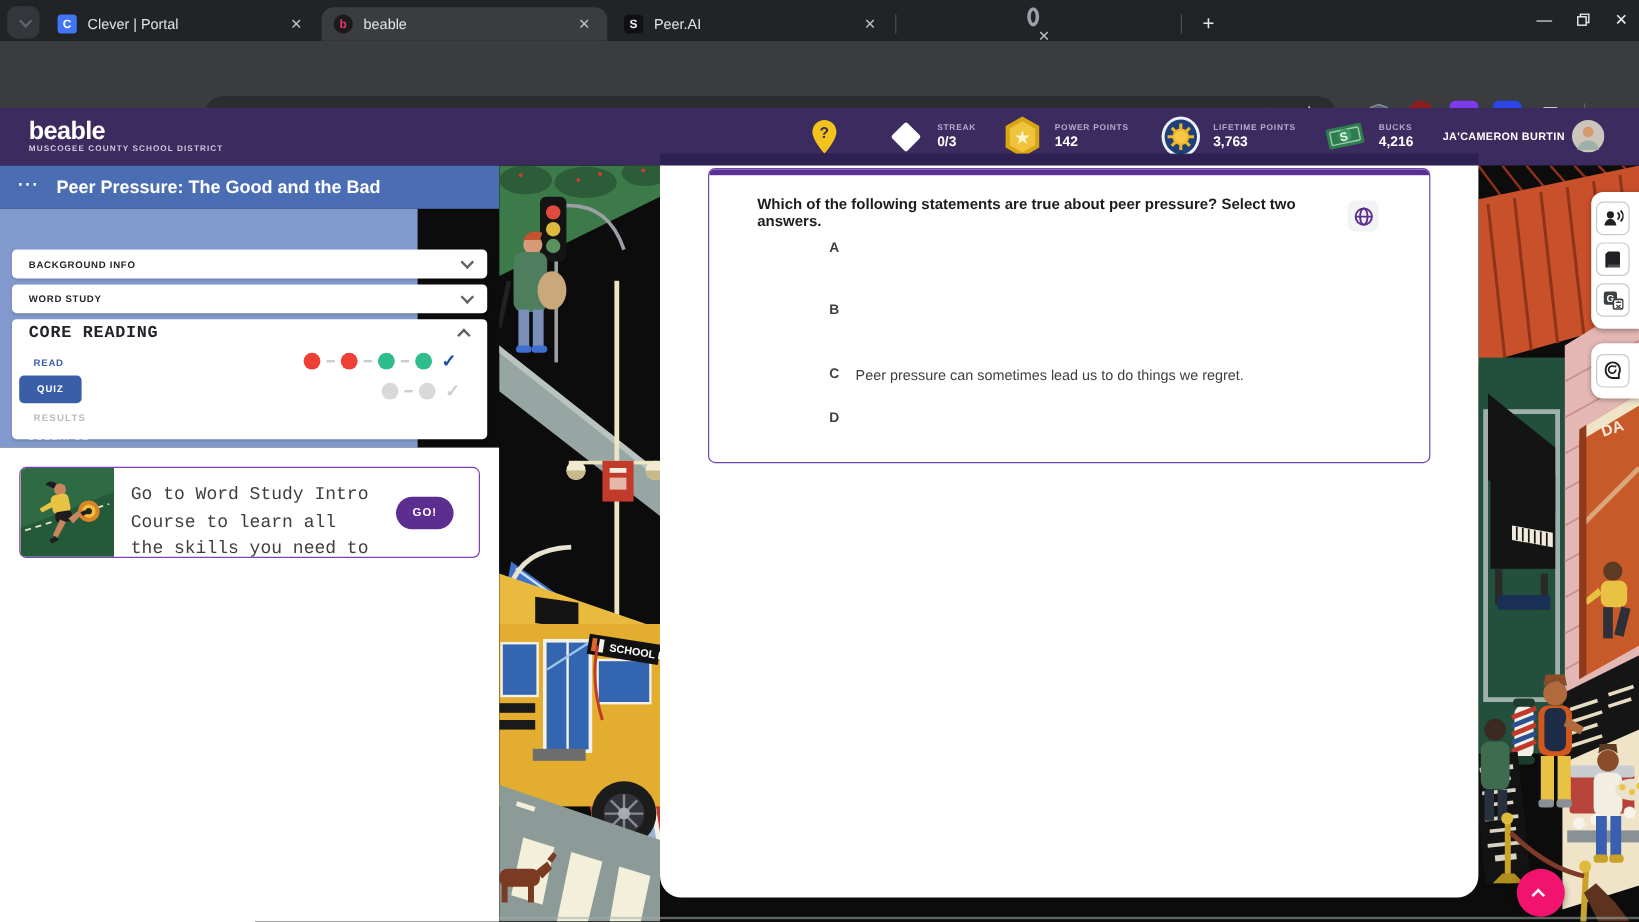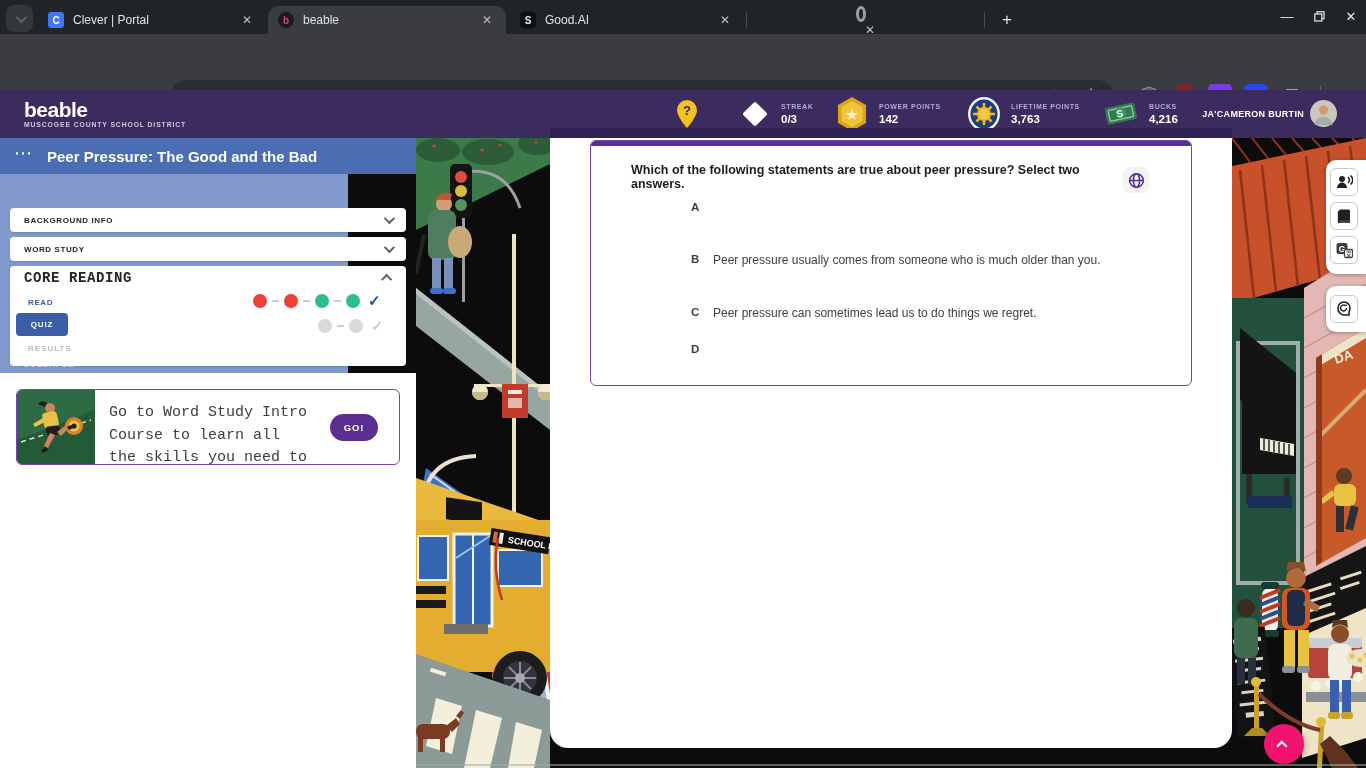--- a/index.html
+++ b/index.html
@@ -95,21 +95,21 @@
   </div>
 
   <div class="abs tab active" style="left:268px;width:238px;">
     <span class="fav" style="background:#1b1b1d;border-radius:50%;color:#e8356d;">b</span>
     <span class="ttl">beable</span>
     <span class="x">✕</span>
   </div>
 
   <div class="abs tab" style="left:510px;width:234px;">
     <span class="fav" style="background:#101012;color:#e8eaed;border-radius:4px;">S</span>
-    <span class="ttl">Good.AI</span>
+    <span class="ttl">Peer.AI</span>
     <span class="x">✕</span>
   </div>
   <div class="abs tabsep" style="left:746px;"></div>
 
   <div class="abs tab" style="left:750px;width:230px;flex-direction:column;">
     <span class="fav" style="background:transparent;border:3px solid #9aa0a6;border-radius:50%;width:10px;height:10px;"></span>
     <span class="ttl">New Tab</span>
     <span class="x">✕</span>
   </div>
   <div class="abs tabsep" style="left:984px;"></div>
@@ -574,21 +574,20 @@
       <svg width="17" height="17" viewBox="0 0 17 17">
         <circle cx="8.5" cy="8.5" r="6.8" fill="none" stroke="#5b2f91" stroke-width="1.6"></circle>
         <ellipse cx="8.5" cy="8.5" rx="3.1" ry="6.8" fill="none" stroke="#5b2f91" stroke-width="1.6"></ellipse>
         <line x1="1.7" y1="8.5" x2="15.3" y2="8.5" stroke="#5b2f91" stroke-width="1.6"></line>
       </svg>
     </div>
 
     <div class="abs optletter" style="left:100px;top:60px;">A</div>
 
     <div class="abs optletter" style="left:100px;top:112px;">B</div>
-    <div class="abs opttext" style="left:122px;top:111px;">Peer pressure usually comes from someone who is much older than you.</div>
 
     <div class="abs optletter" style="left:100px;top:165px;">C</div>
     <div class="abs opttext" style="left:122px;top:164px;">Peer pressure can sometimes lead us to do things we regret.</div>
 
     <div class="abs optletter" style="left:100px;top:202px;">D</div>
   </div>
 </div>
 
 <div class="abs toolwrap" style="left:1326px;top:160px;width:40px;height:114px;">
   <div class="abs toolbtn" style="top:8px;">

